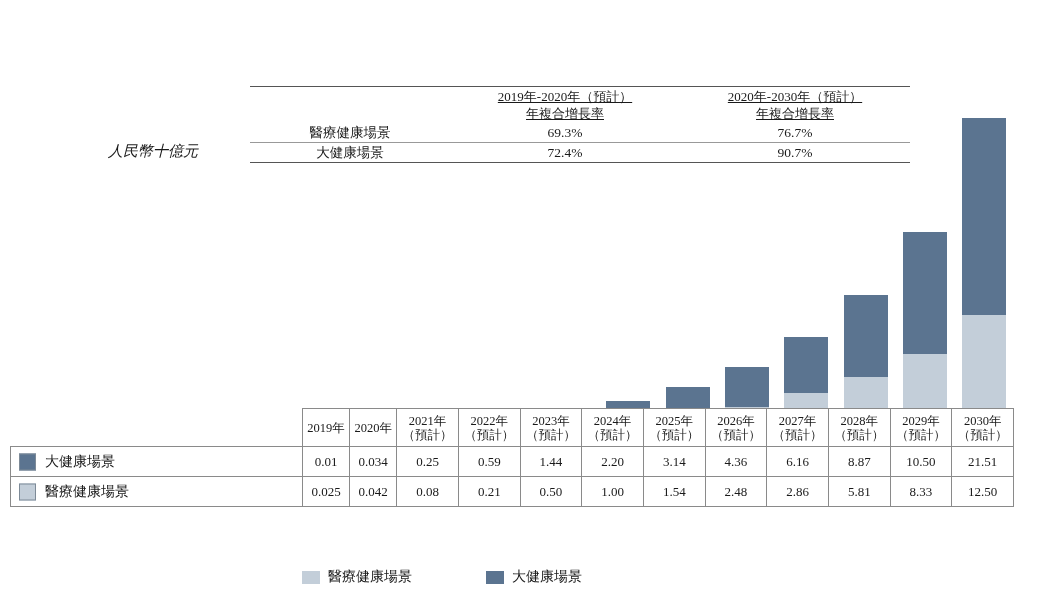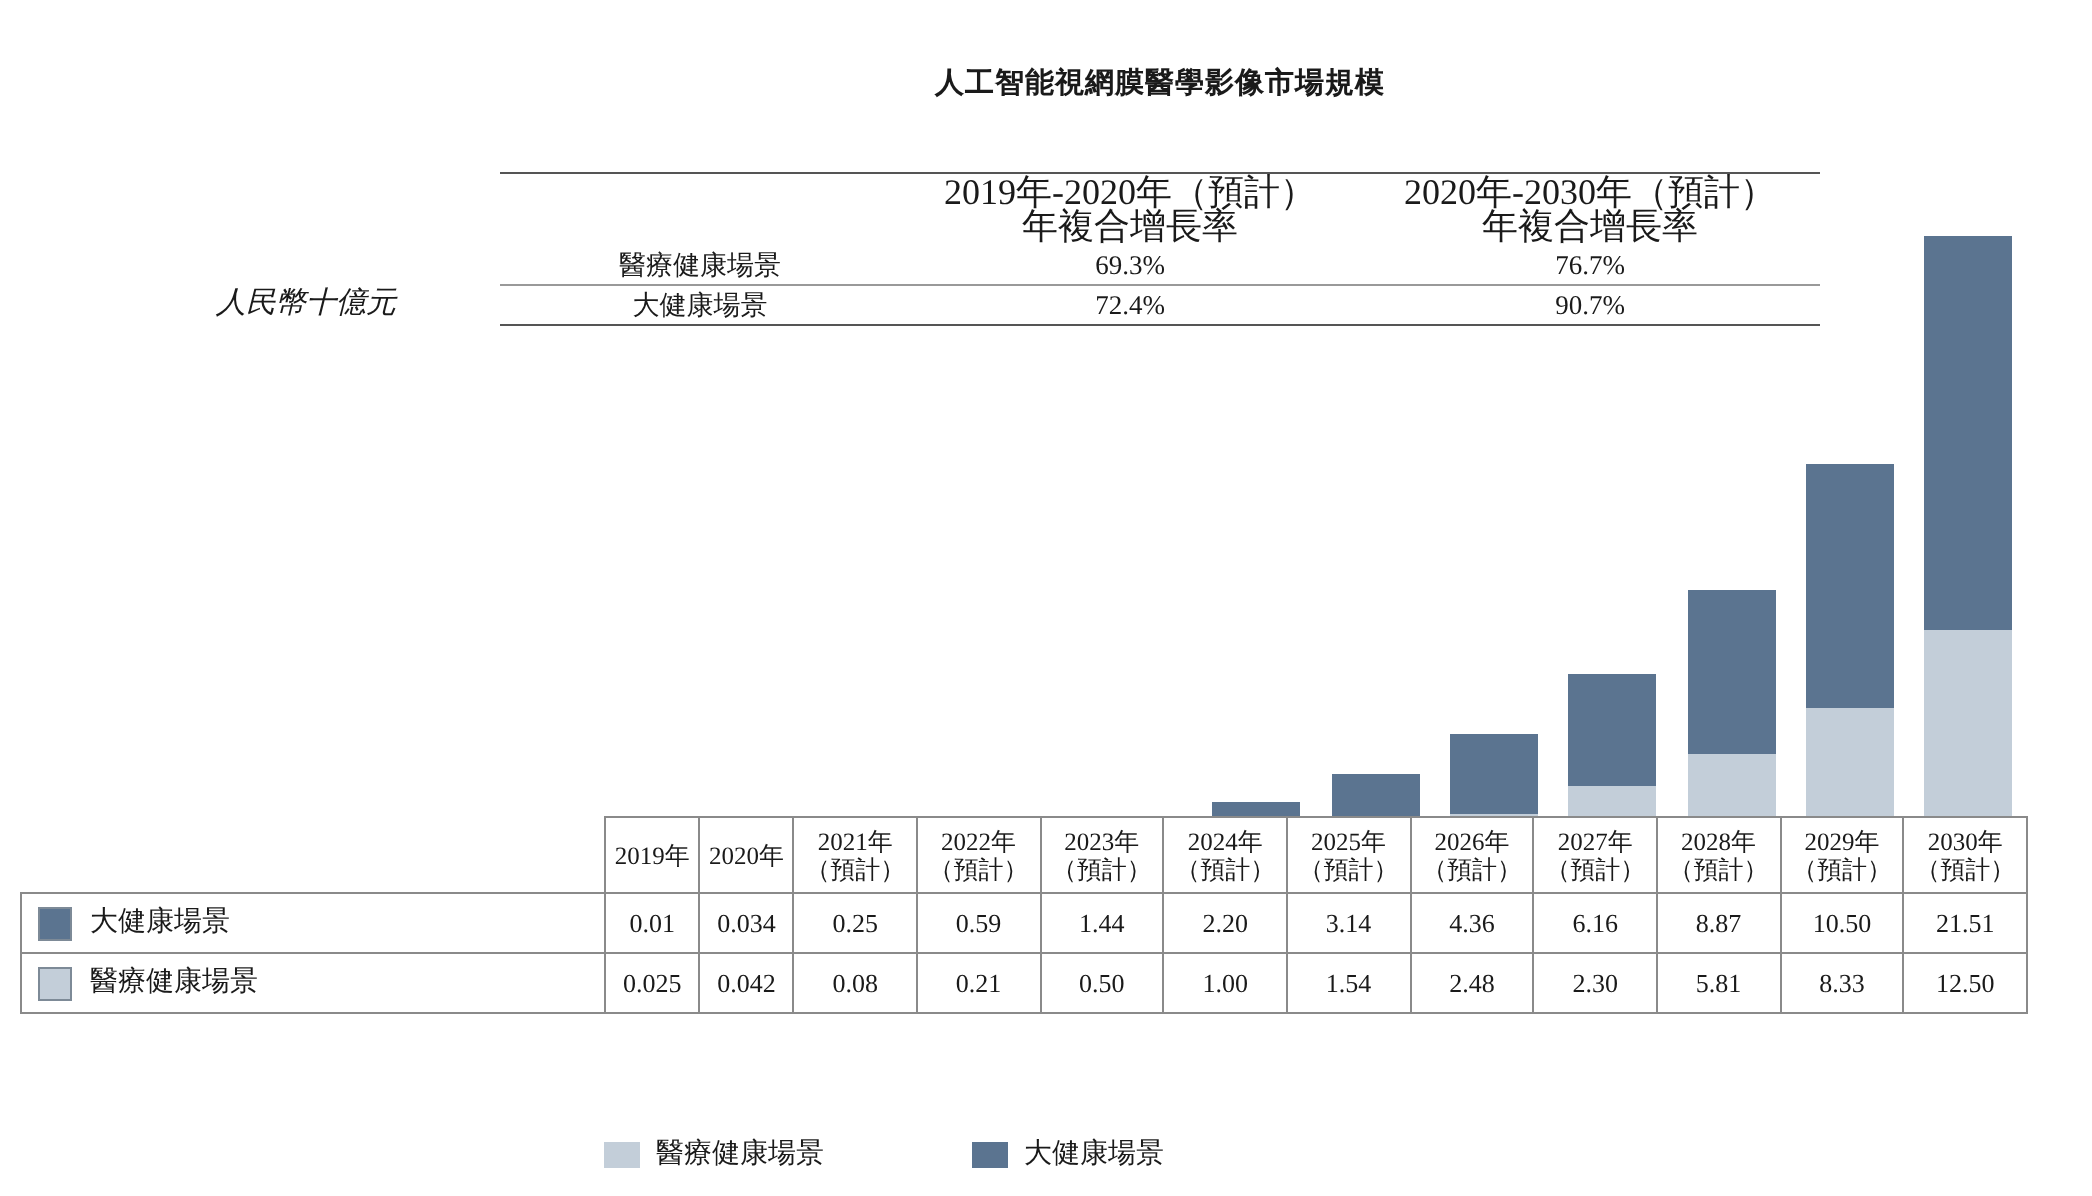--- a/index.html
+++ b/index.html
@@ -37,21 +37,21 @@
     font-size: 13.5px;
   }
   #cagr-table td, #cagr-table th {
     padding: 1px 2px;
     font-weight: normal;
     text-align: center;
     vertical-align: middle;
     line-height: 17px;
   }
   #cagr-table .toprule td { border-top: 1.4px solid #555; }
-  .cagr-head-cell { font-size: 18px; }
+  .cagr-head-cell { font-size: 13px; text-decoration: underline; }
   #cagr-table tbody tr td { border-bottom: 1px solid #999; }
   #cagr-table tbody tr:last-child td { border-bottom: 1.4px solid #555; }
   .col-label { width: 200px; }
   .col-a { width: 230px; }
   .col-b { width: 230px; }
 
   
   #y-caption {
     position: absolute;
     left: 84px;
@@ -140,21 +140,20 @@
   }
   .legend-item { display: flex; align-items: center; margin-right: 74px; }
   .legend-box { width: 18px; height: 13px; margin-right: 8px; }
   .lb-light { background: #c3ced9; }
   .lb-dark { background: #5b7490; }
 </style>
 </head>
 <body>
 
 <div id="title-block">
-  <div>人工智能視網膜醫學影像市場規模</div>
 </div>
 
 <table id="cagr-table">
   <thead>
     <tr class="toprule">
       <td class="col-label"></td>
       <td class="col-a cagr-head-cell">
         <div>2019年-2020年（預計）</div>
         <div>年複合增長率</div>
       </td>
@@ -300,21 +299,21 @@
       <tr>
         <td class="row-head"><span class="swatch sw-light"></span><span>醫療健康場景</span></td>
         <td>0.025</td>
         <td>0.042</td>
         <td>0.08</td>
         <td>0.21</td>
         <td>0.50</td>
         <td>1.00</td>
         <td>1.54</td>
         <td>2.48</td>
-        <td>2.30</td>
+        <td>2.86</td>
         <td>5.81</td>
         <td>8.33</td>
         <td>12.50</td>
       </tr>
     </tbody>
 </table>
 
 <div id="legend">
   <div class="legend-item">
     <span class="legend-box lb-light"></span>

